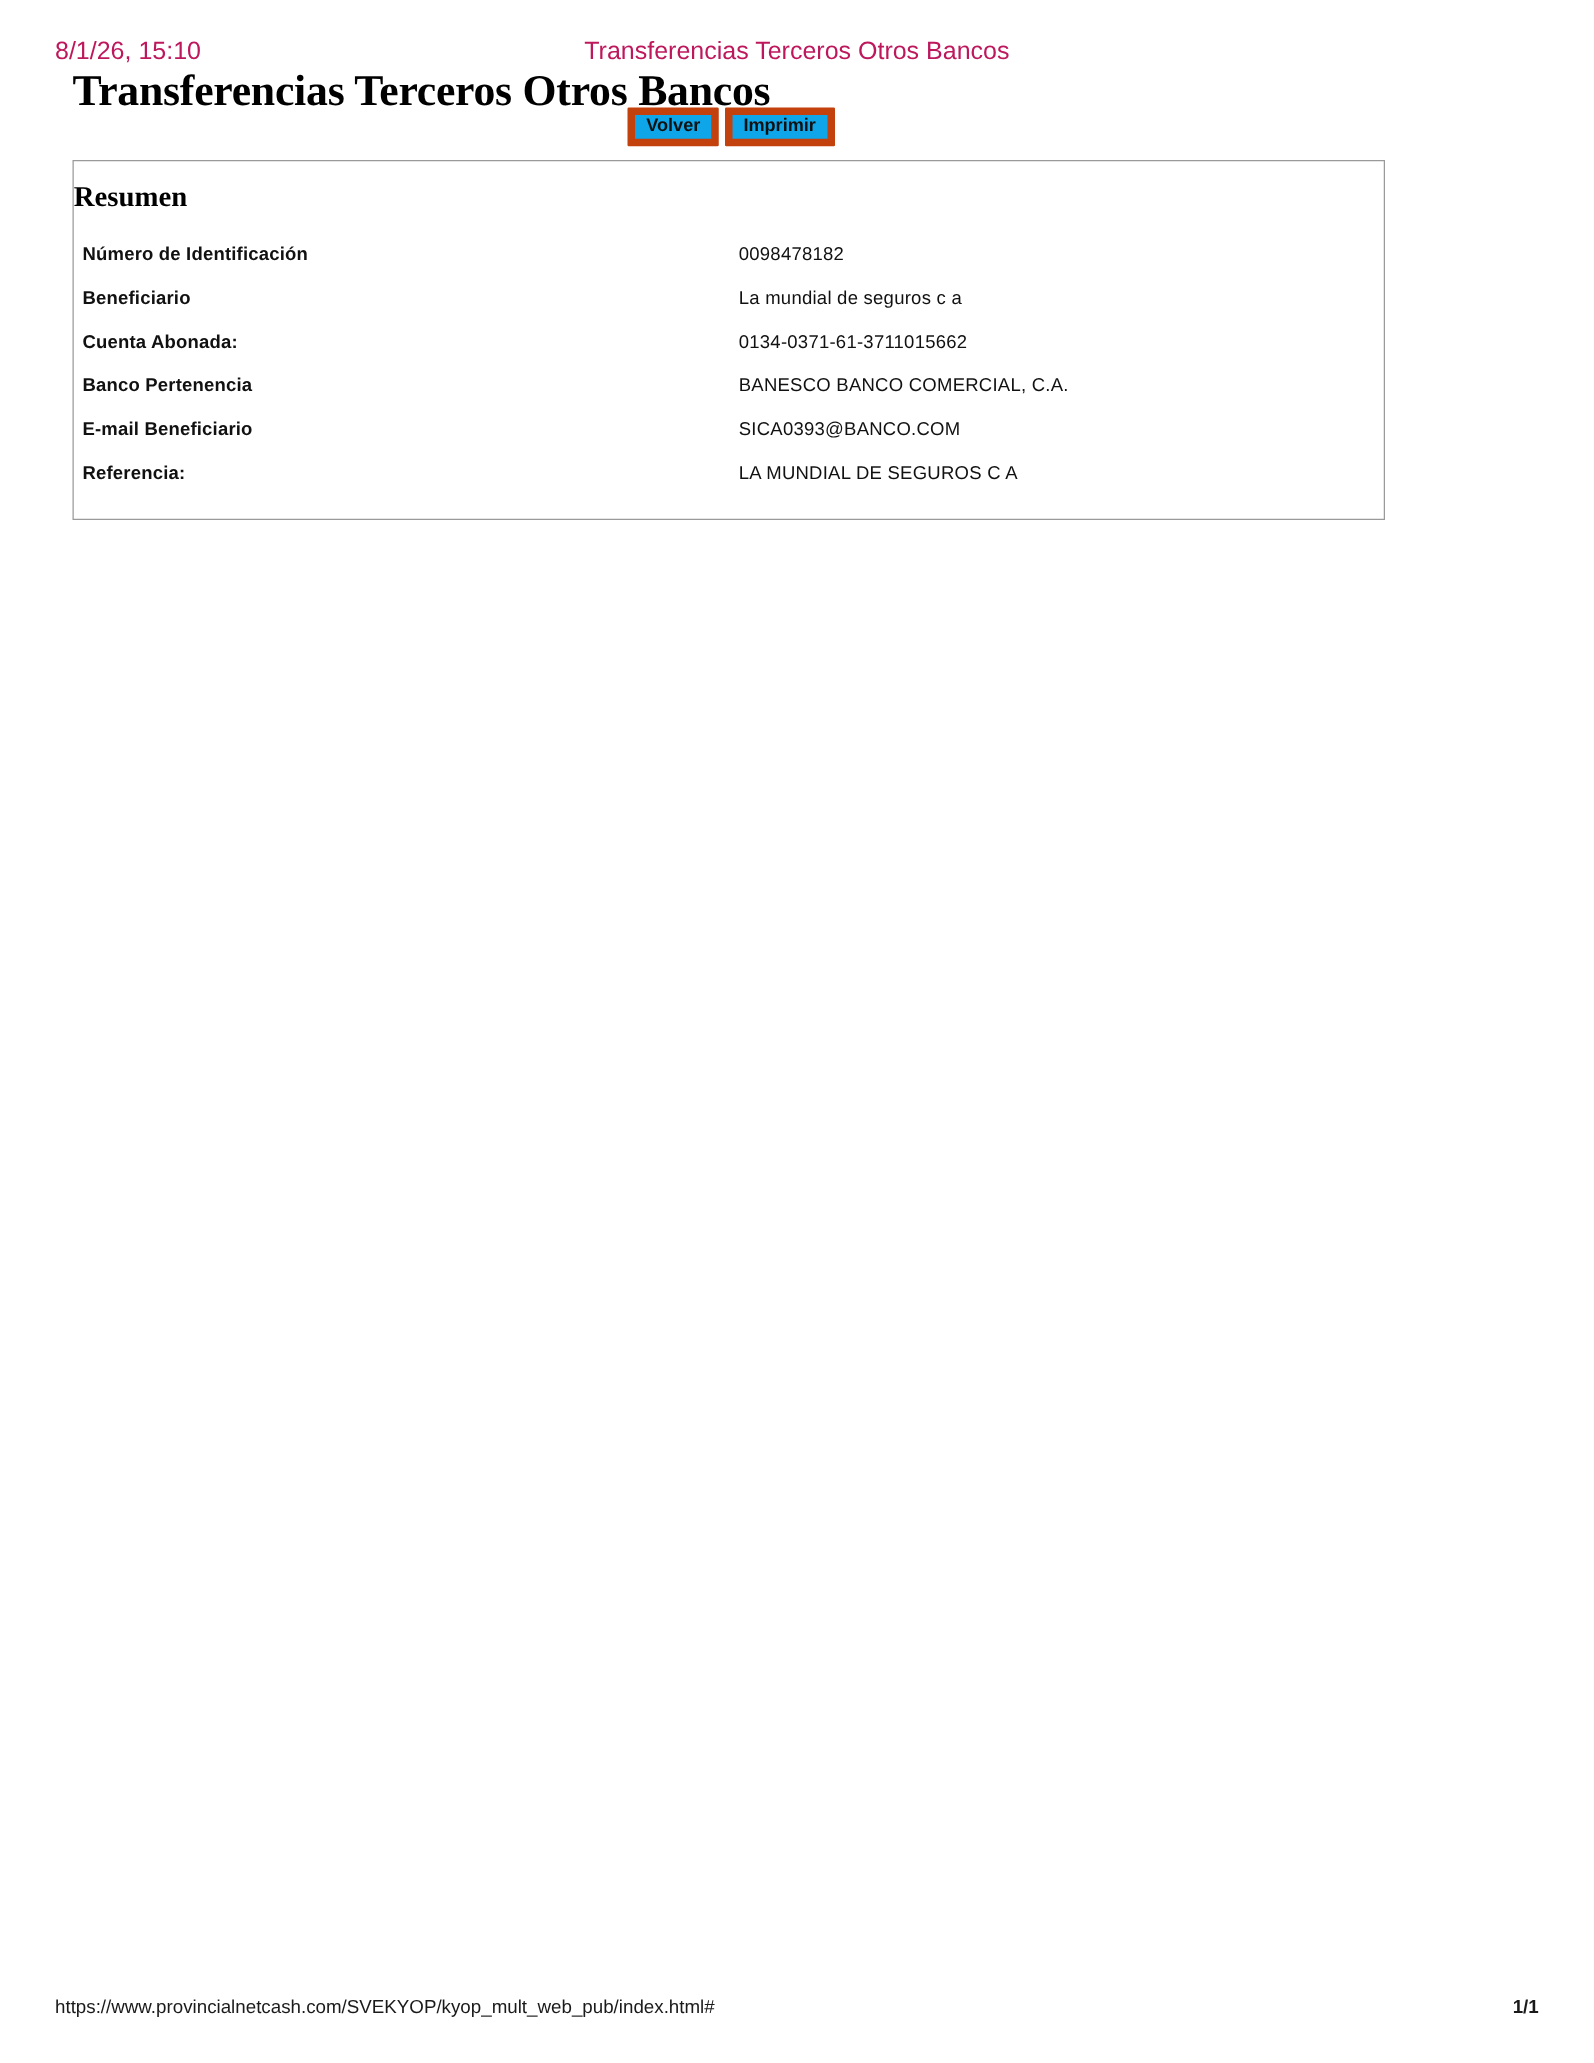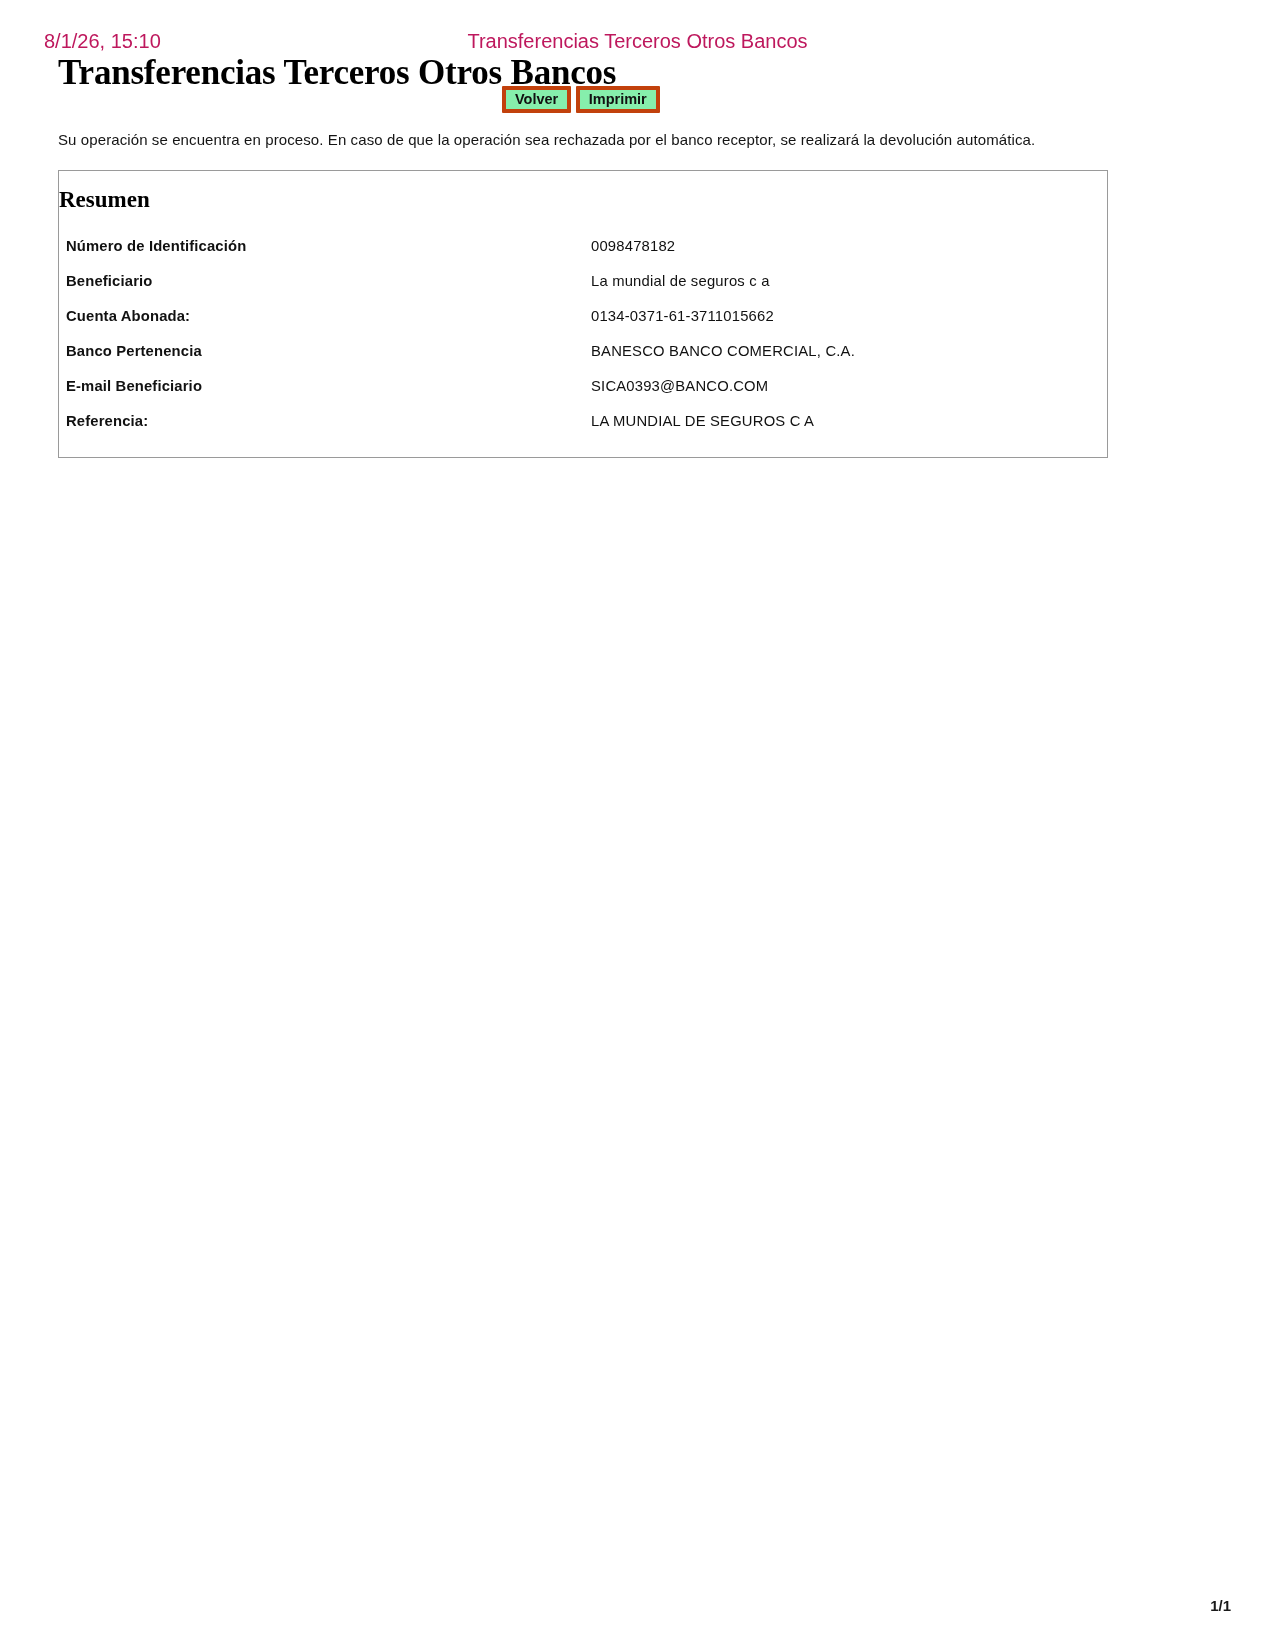--- a/index.html
+++ b/index.html
@@ -84,22 +84,22 @@
   }
 
   .btn-row {
     position: relative;
     height: 22px;
     margin-top: -6px;
     padding-left: 444px;
   }
   .btn {
     display: inline-block;
-    border: 4px solid #c2410c;
-    background: #86efac;
+    border: 6px solid #c2410c;
+    background: #0ea5e9;
     font-family: "Liberation Sans", sans-serif;
     font-size: 14.5px;
     font-weight: bold;
     color: #111;
     padding: 1px 9px 2px 9px;
     line-height: 16px;
     vertical-align: top;
     cursor: pointer;
     border-radius: 1px;
     text-align: right;
@@ -160,21 +160,20 @@
 
 <div class="doc">
 
   <h1 class="doc-title">Transferencias Terceros Otros Bancos</h1>
 
   <div class="btn-row">
     <button class="btn">Volver</button>
     <button class="btn">Imprimir</button>
   </div>
 
-  <div class="notice">Su operación se encuentra en proceso. En caso de que la operación sea rechazada por el banco receptor, se realizará la devolución automática.</div>
 
   <div class="summary-box">
     <div class="summary-title">Resumen</div>
     <table class="summary">
       <tbody>
         <tr>
           <td class="label">Número de Identificación</td>
           <td class="value">0098478182</td>
         </tr>
         <tr>
@@ -197,14 +196,15 @@
           <td class="label">Referencia:</td>
           <td class="value">LA MUNDIAL DE SEGUROS C A</td>
         </tr>
       </tbody>
     </table>
   </div>
 
 </div>
 
 <div class="print-footer">
+  <span class="pf-left">https://www.provincialnetcash.com/SVEKYOP/kyop_mult_web_pub/index.html#</span>
   <span class="pf-right">1/1</span>
 </div>
 
 </body></html>

